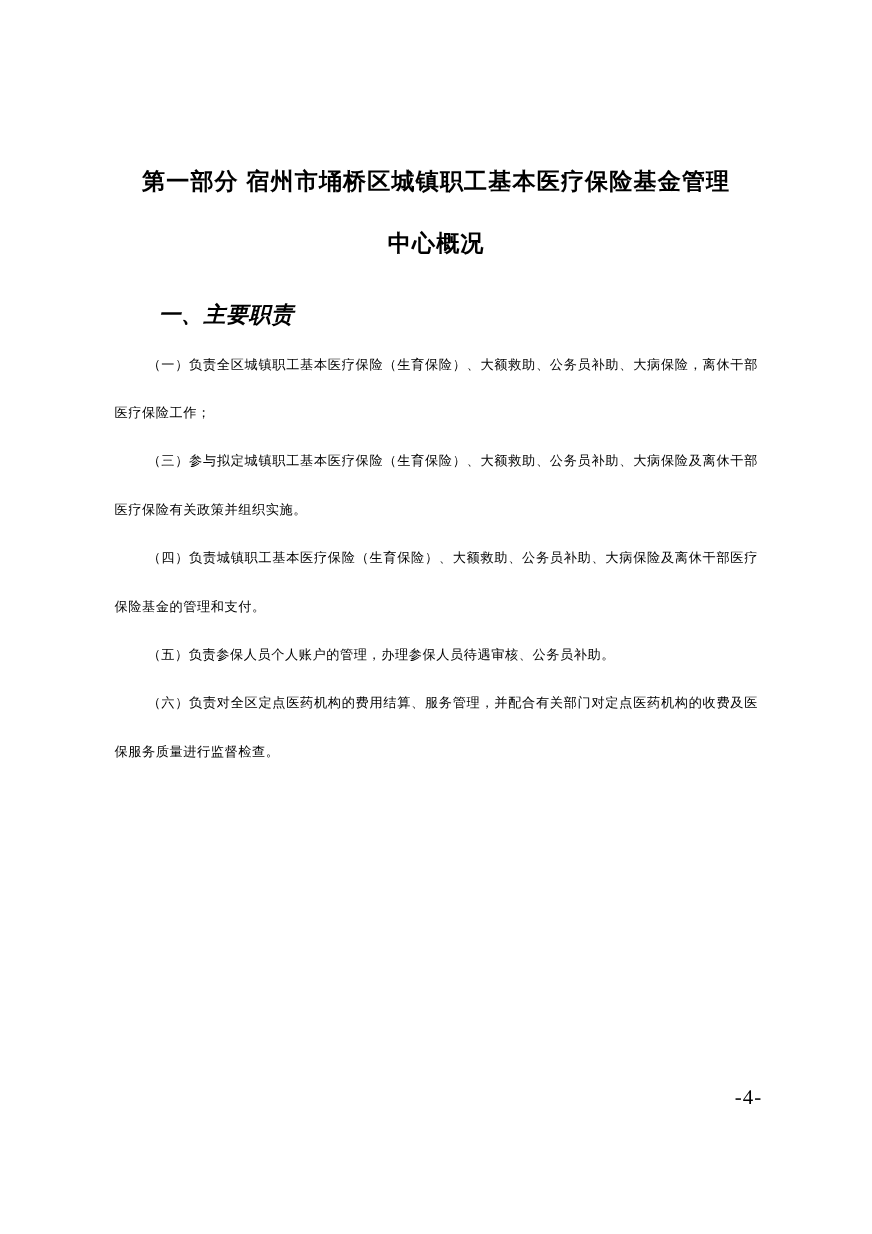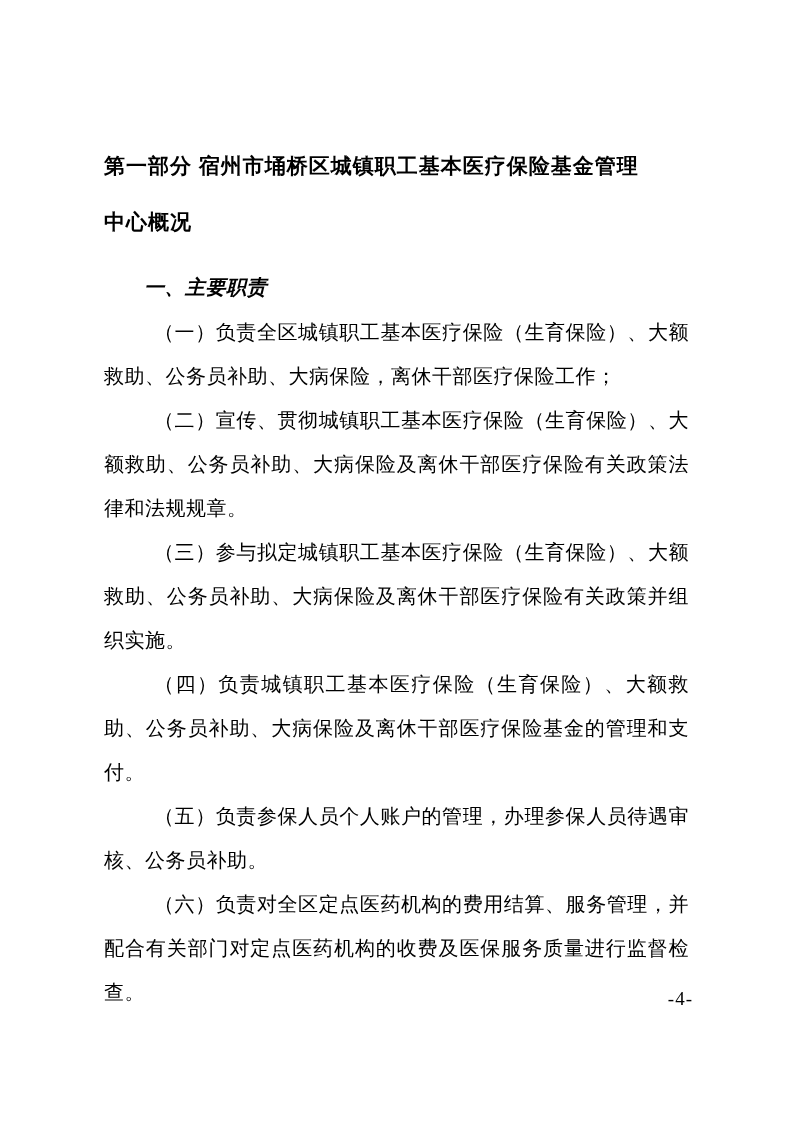--- a/index.html
+++ b/index.html
@@ -15,41 +15,41 @@
       background: #ffffff;
       box-sizing: border-box;
       padding: 138px 104px 0 104px;
       color: #000000;
       overflow: hidden;
     }
     .doc-title {
       font-family: "Liberation Sans", "DejaVu Sans", sans-serif;
       font-weight: bold;
       font-size: 21px;
-      text-align: left;
+      text-align: center;
       line-height: 56px;
       margin: 0 0 14px 0;
       letter-spacing: 1px;
     }
     .doc-title span {
       display: block;
     }
     .section-heading {
       font-family: "Liberation Sans", "DejaVu Sans", sans-serif;
       font-weight: bold;
       font-size: 20px;
       line-height: 46px;
       margin: 0;
       text-indent: 2em;
       letter-spacing: 0.5px;
       font-style: italic;
     }
     .body-para {
-      font-family: Liberation Serif, serif;
-      font-size: 20px;
+      font-family: Liberation Mono, monospace;
+      font-size: 12px;
       line-height: 44px;
       text-align: justify;
       text-justify: inter-ideograph;
       text-indent: 2.5em;
       margin: 0;
       letter-spacing: 0.5px;
     }
     .page-number {
       position: absolute;
       right: 100px;
@@ -66,21 +66,20 @@
 
   <h1 class="doc-title">
     <span>第一部分 宿州市埇桥区城镇职工基本医疗保险基金管理</span>
     <span>中心概况</span>
   </h1>
 
   <h2 class="section-heading">一、主要职责</h2>
 
   <p class="body-para">（一）负责全区城镇职工基本医疗保险（生育保险）、大额救助、公务员补助、大病保险，离休干部医疗保险工作；</p>
 
-  <p class="body-para">（二）宣传、贯彻城镇职工基本医疗保险（生育保险）、大额救助、公务员补助、大病保险及离休干部医疗保险有关政策法律和法规规章。</p>
 
   <p class="body-para">（三）参与拟定城镇职工基本医疗保险（生育保险）、大额救助、公务员补助、大病保险及离休干部医疗保险有关政策并组织实施。</p>
 
   <p class="body-para">（四）负责城镇职工基本医疗保险（生育保险）、大额救助、公务员补助、大病保险及离休干部医疗保险基金的管理和支付。</p>
 
   <p class="body-para">（五）负责参保人员个人账户的管理，办理参保人员待遇审核、公务员补助。</p>
 
   <p class="body-para">（六）负责对全区定点医药机构的费用结算、服务管理，并配合有关部门对定点医药机构的收费及医保服务质量进行监督检查。</p>
 
   <div class="page-number">-4-</div>

